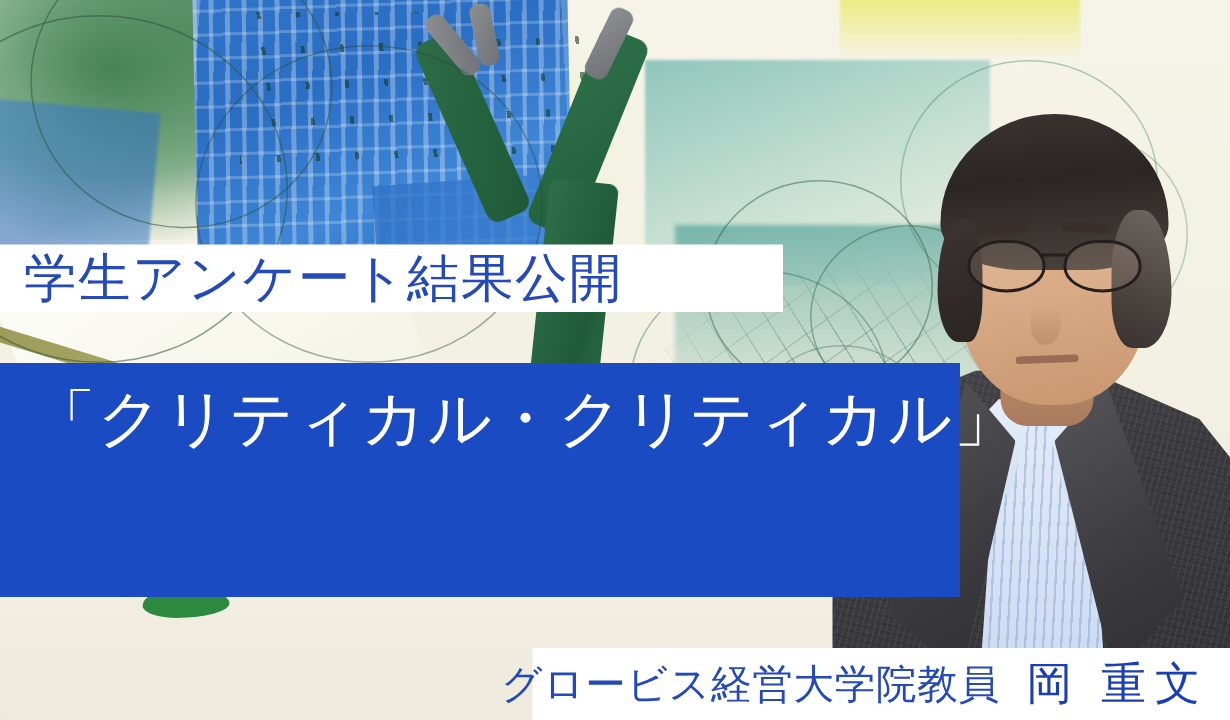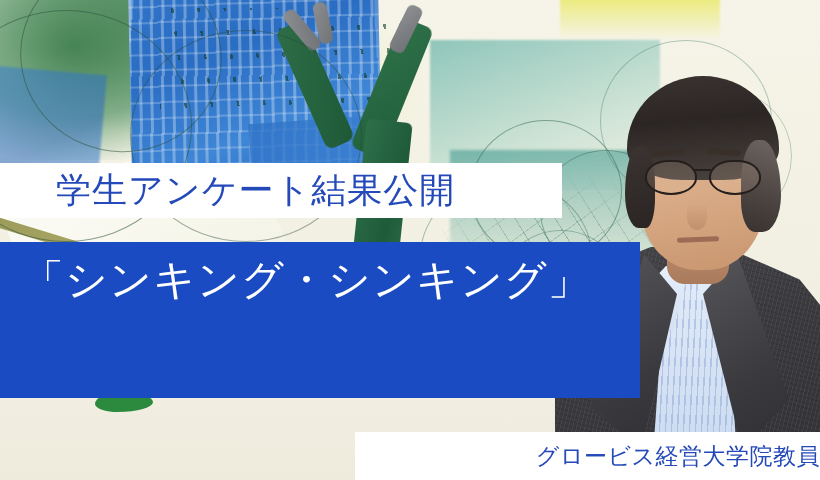--- a/index.html
+++ b/index.html
@@ -365,23 +365,23 @@
     left: 132px; bottom: 250px;
     width: 20px; height: 26px;
     background: linear-gradient(180deg, rgba(190,140,105,.0), rgba(172,122,92,.45));
     border-radius: 0 0 50% 50%;
   }
 
   
   .kicker-bar {
     position:absolute;
     left: 0; top: 163px;
-    width: 522px; height: 55px;
+    width: 522px; height: 45px;
     background: #ffffff;
-    display:flex; align-items:center;padding-left:40px;
+    display:flex; align-items:center;
   }
   .kicker-text {
     margin-left: 16px;
     color: #2449b8;
     font-size: 35px;
     letter-spacing: 1px;
     line-height: 1;
     white-space: nowrap;
     font-family: "Liberation Serif", "DejaVu Serif", serif;
   }
@@ -405,21 +405,21 @@
 
   .byline-bar {
     position:absolute;
     left: 355px; top: 432px;
     width: 465px; height: 48px;
     background: #ffffff;
     display:flex; align-items:center; justify-content:flex-end;
   }
   .byline-affil {
     color: #2449b8;
-    font-size: 23px;
+    font-size: 27px;
     letter-spacing: .5px;
     white-space: nowrap;
     font-family: "Liberation Serif", "DejaVu Serif", serif;
   }
   .byline-name {
     color: #1a3fb5;
     font-size: 30px;
     letter-spacing: 6px;
     margin-left: 18px;
     margin-right: 14px;
@@ -493,20 +493,21 @@
     </div>
     <div class="p-nose"></div>
     <div class="p-mouth"></div>
   </div>
 
   <div class="kicker-bar">
     <span class="kicker-text">学生アンケート結果公開</span>
   </div>
 
   <div class="title-box">
-    <span class="title-line title-line-1">「シンキング・シンキング」</span>
+    <span class="title-line title-line-1">「クリティカル・クリティカル」</span>
   </div>
 
   <div class="byline-bar">
     <span class="byline-affil">グロービス経営大学院教員</span>
+    <span class="byline-name">岡 重文</span>
   </div>
 
 </div>
 
 </body></html>

